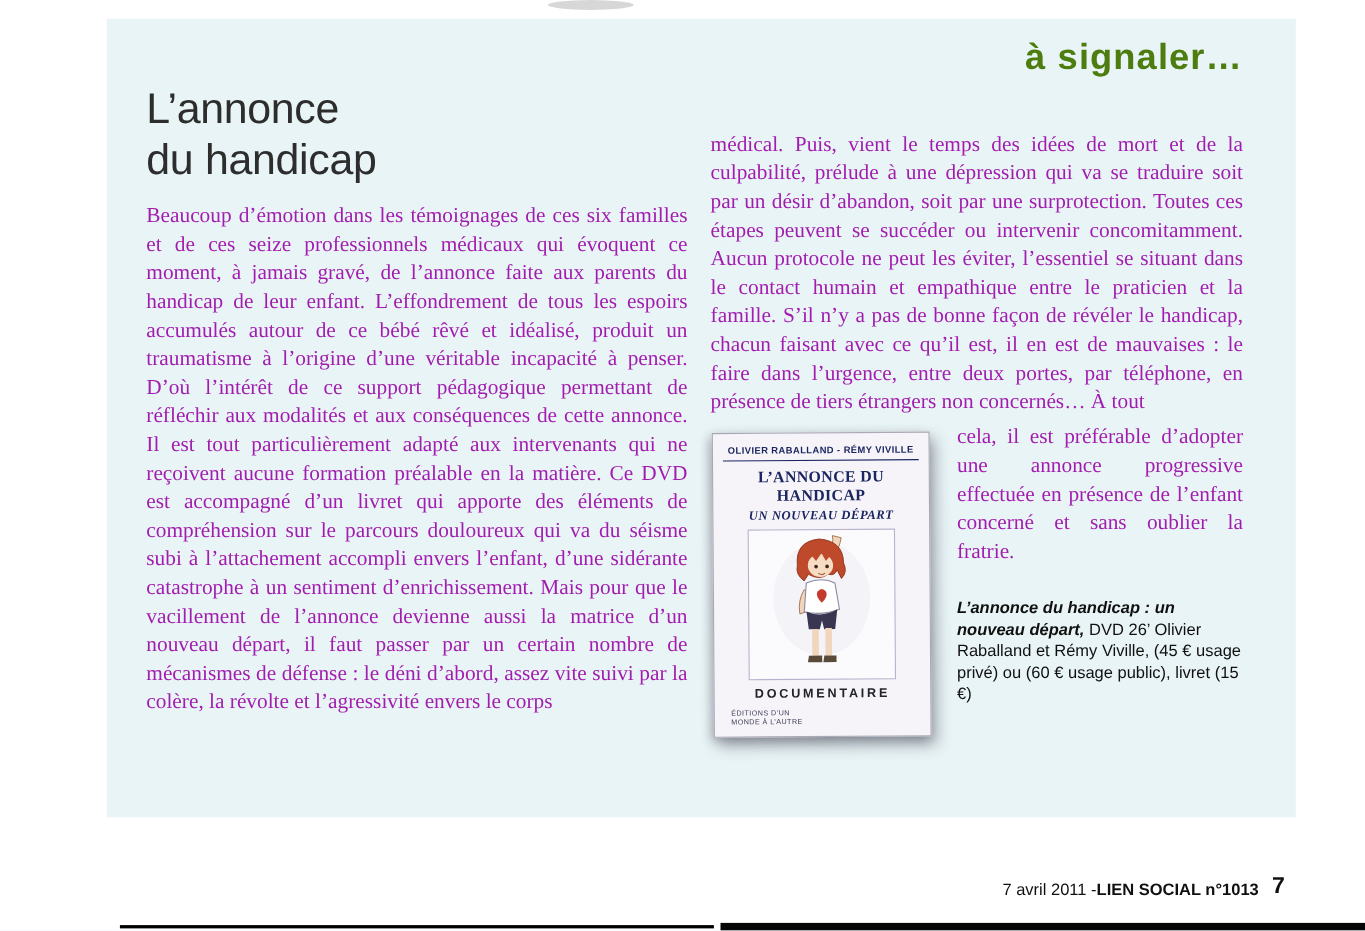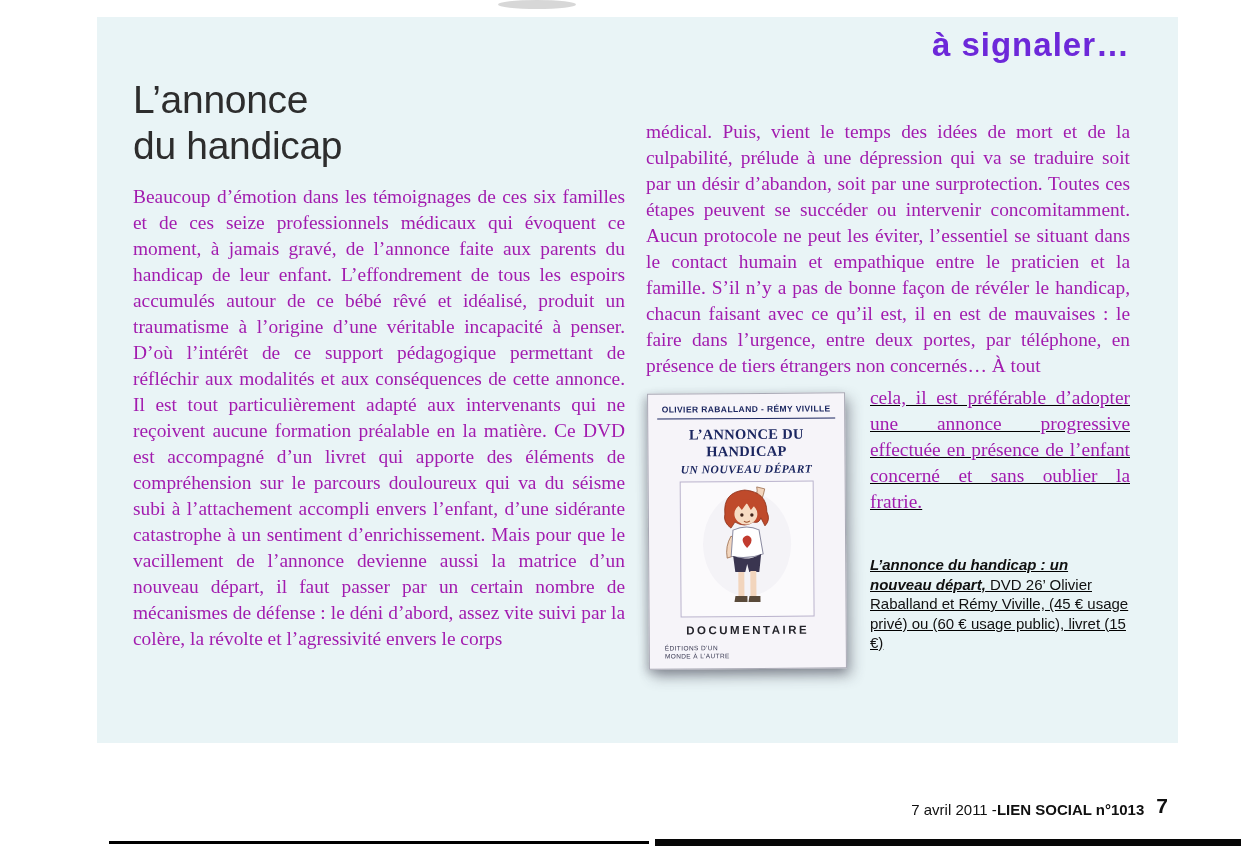--- a/index.html
+++ b/index.html
@@ -9,24 +9,24 @@
     background:#ffffff;
     font-family:"Liberation Serif", serif;
     overflow:hidden;
   }
   .panel {
     position:absolute; left:97px; top:17px;
     width:1081px; height:726px;
     background:#e9f4f6;
   }
   .section-label {
-    position:absolute; top:9px; right:48px;
+    position:absolute; top:16px; right:48px;
     font-family:"Liberation Sans", sans-serif;
     font-weight:bold; font-size:33px;
-    color:#6d28d9; letter-spacing:1px;
+    color:#4d7c0f; letter-spacing:1px;
   }
   .col-left { position:absolute; left:36px; top:60px; width:492px; }
   .article-title {
     font-family:"Liberation Sans", sans-serif;
     font-size:39px; line-height:1.17;
     color:#2d2d2d; font-weight:500; letter-spacing:-0.3px;
   }
   .body-text {
     font-size:19.4px; line-height:26px;
     text-align:justify; color:#a21caf;
@@ -67,23 +67,23 @@
     margin-top:7px; text-align:center;
     font-family:"Liberation Sans", sans-serif;
     font-weight:bold; font-size:11.5px; letter-spacing:2.5px; color:#23232a;
   }
   .cover-publisher {
     margin-top:8px; margin-left:6px;
     font-family:"Liberation Sans", sans-serif;
     font-size:6.5px; letter-spacing:0.4px; color:#3c3c55; width:70px;
     line-height:1.25; text-transform:uppercase;
   }
-  .media-text { margin-left:12px; width:260px;text-decoration:underline; }
+  .media-text { margin-left:12px; width:260px; }
   .caption {
-    margin-top:40px;
+    margin-top:28px;
     font-family:"Liberation Sans", sans-serif;
     font-size:15px; line-height:19.5px; color:#101010;
     text-align:left;
   }
   .caption .lead { font-weight:bold; font-style:italic; }
   .footer {
     position:absolute; right:73px; top:778px;
     font-family:"Liberation Sans", sans-serif;
     font-size:15px; color:#101010;
     display:flex; align-items:flex-end;

